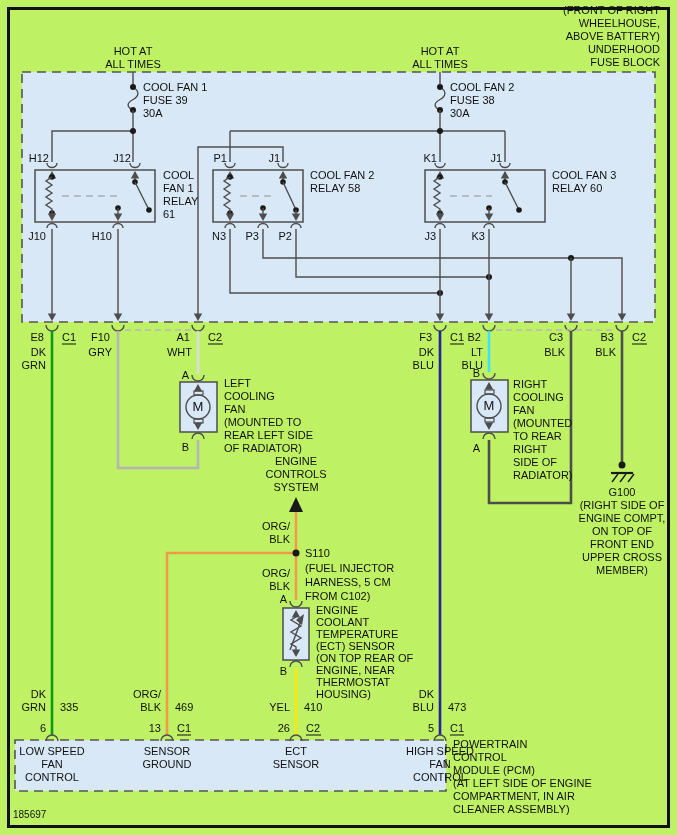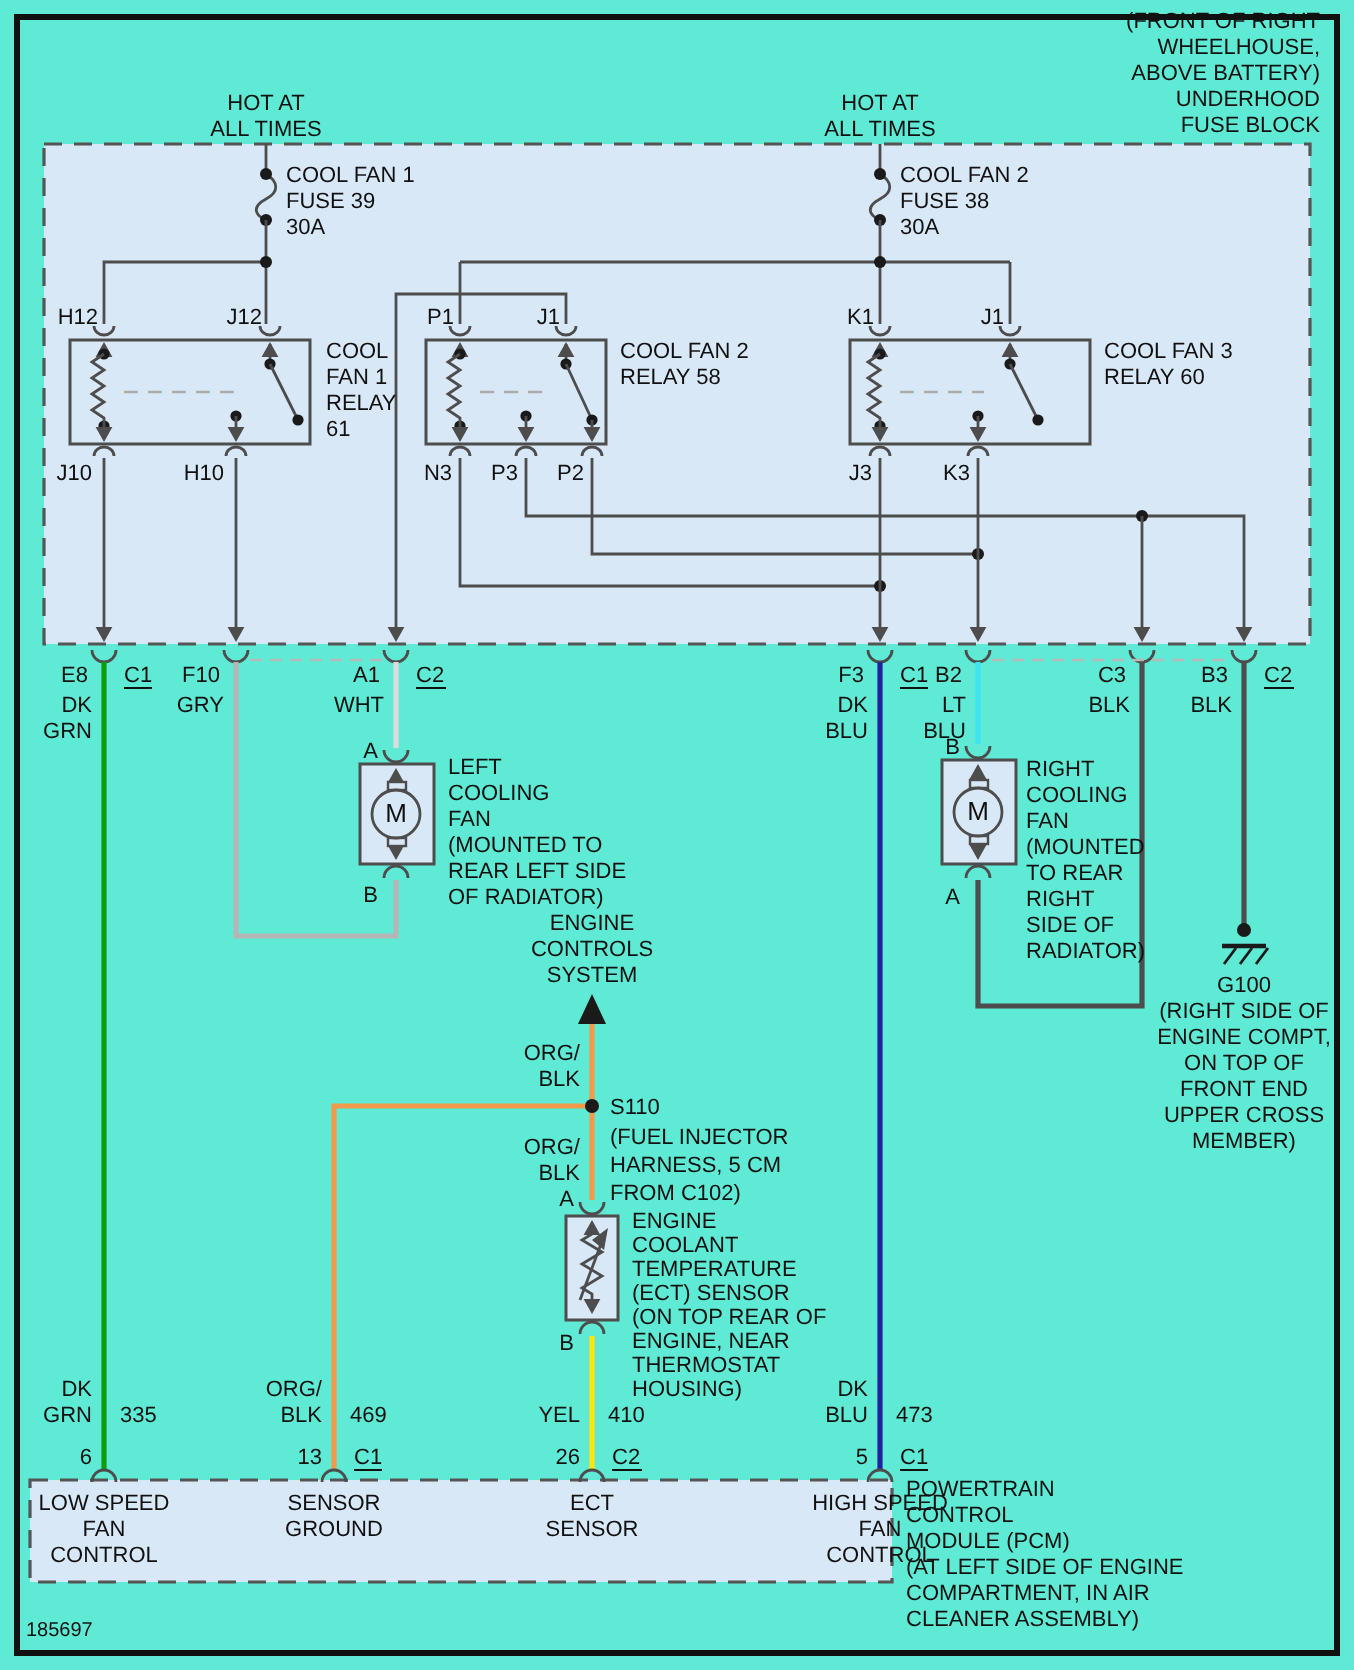--- a/index.html
+++ b/index.html
@@ -1,16 +1,16 @@
 <!DOCTYPE html>
 <html><head>
 <meta charset="utf-8">
 <style>
   html,body{margin:0;padding:0;background:#ffffff;}
-  .page{position:relative;width:677px;height:835px;background:#5eead4;}
+  .page{position:relative;width:677px;height:835px;background:#bef264;}
   text{font-family:"Liberation Sans",sans-serif;font-size:11px;fill:#111;}
   .fig{font-size:10px;}
   .mot{font-size:13px;}
   .w{fill:none;stroke:#4d4d4d;stroke-width:1.4;}
   .cw{fill:none;stroke-width:2.6;}
   .box{fill:#d9e8f7;stroke:#4d4d4d;stroke-width:1.5;}
   .dashbox{fill:#d9e8f7;stroke:#555;stroke-width:1.6;stroke-dasharray:9 6;}
   .arc{fill:none;stroke:#4d4d4d;stroke-width:1.4;}
   .dot{fill:#1a1a1a;}
   .tri{fill:#4d4d4d;}

